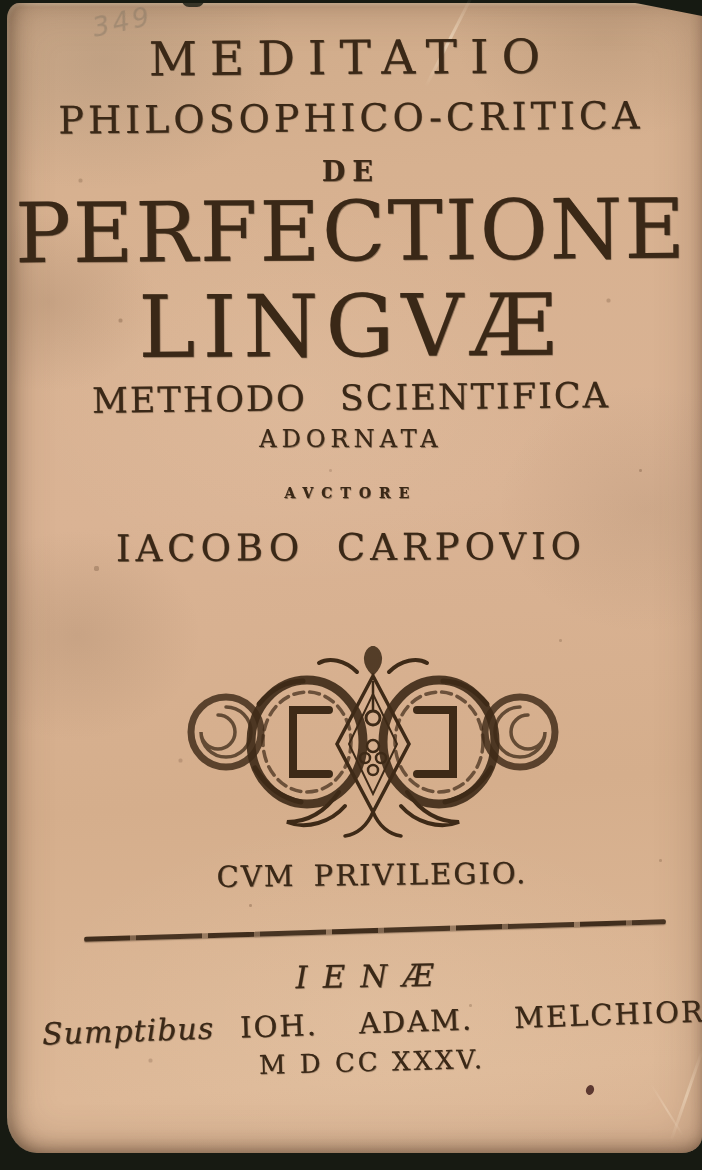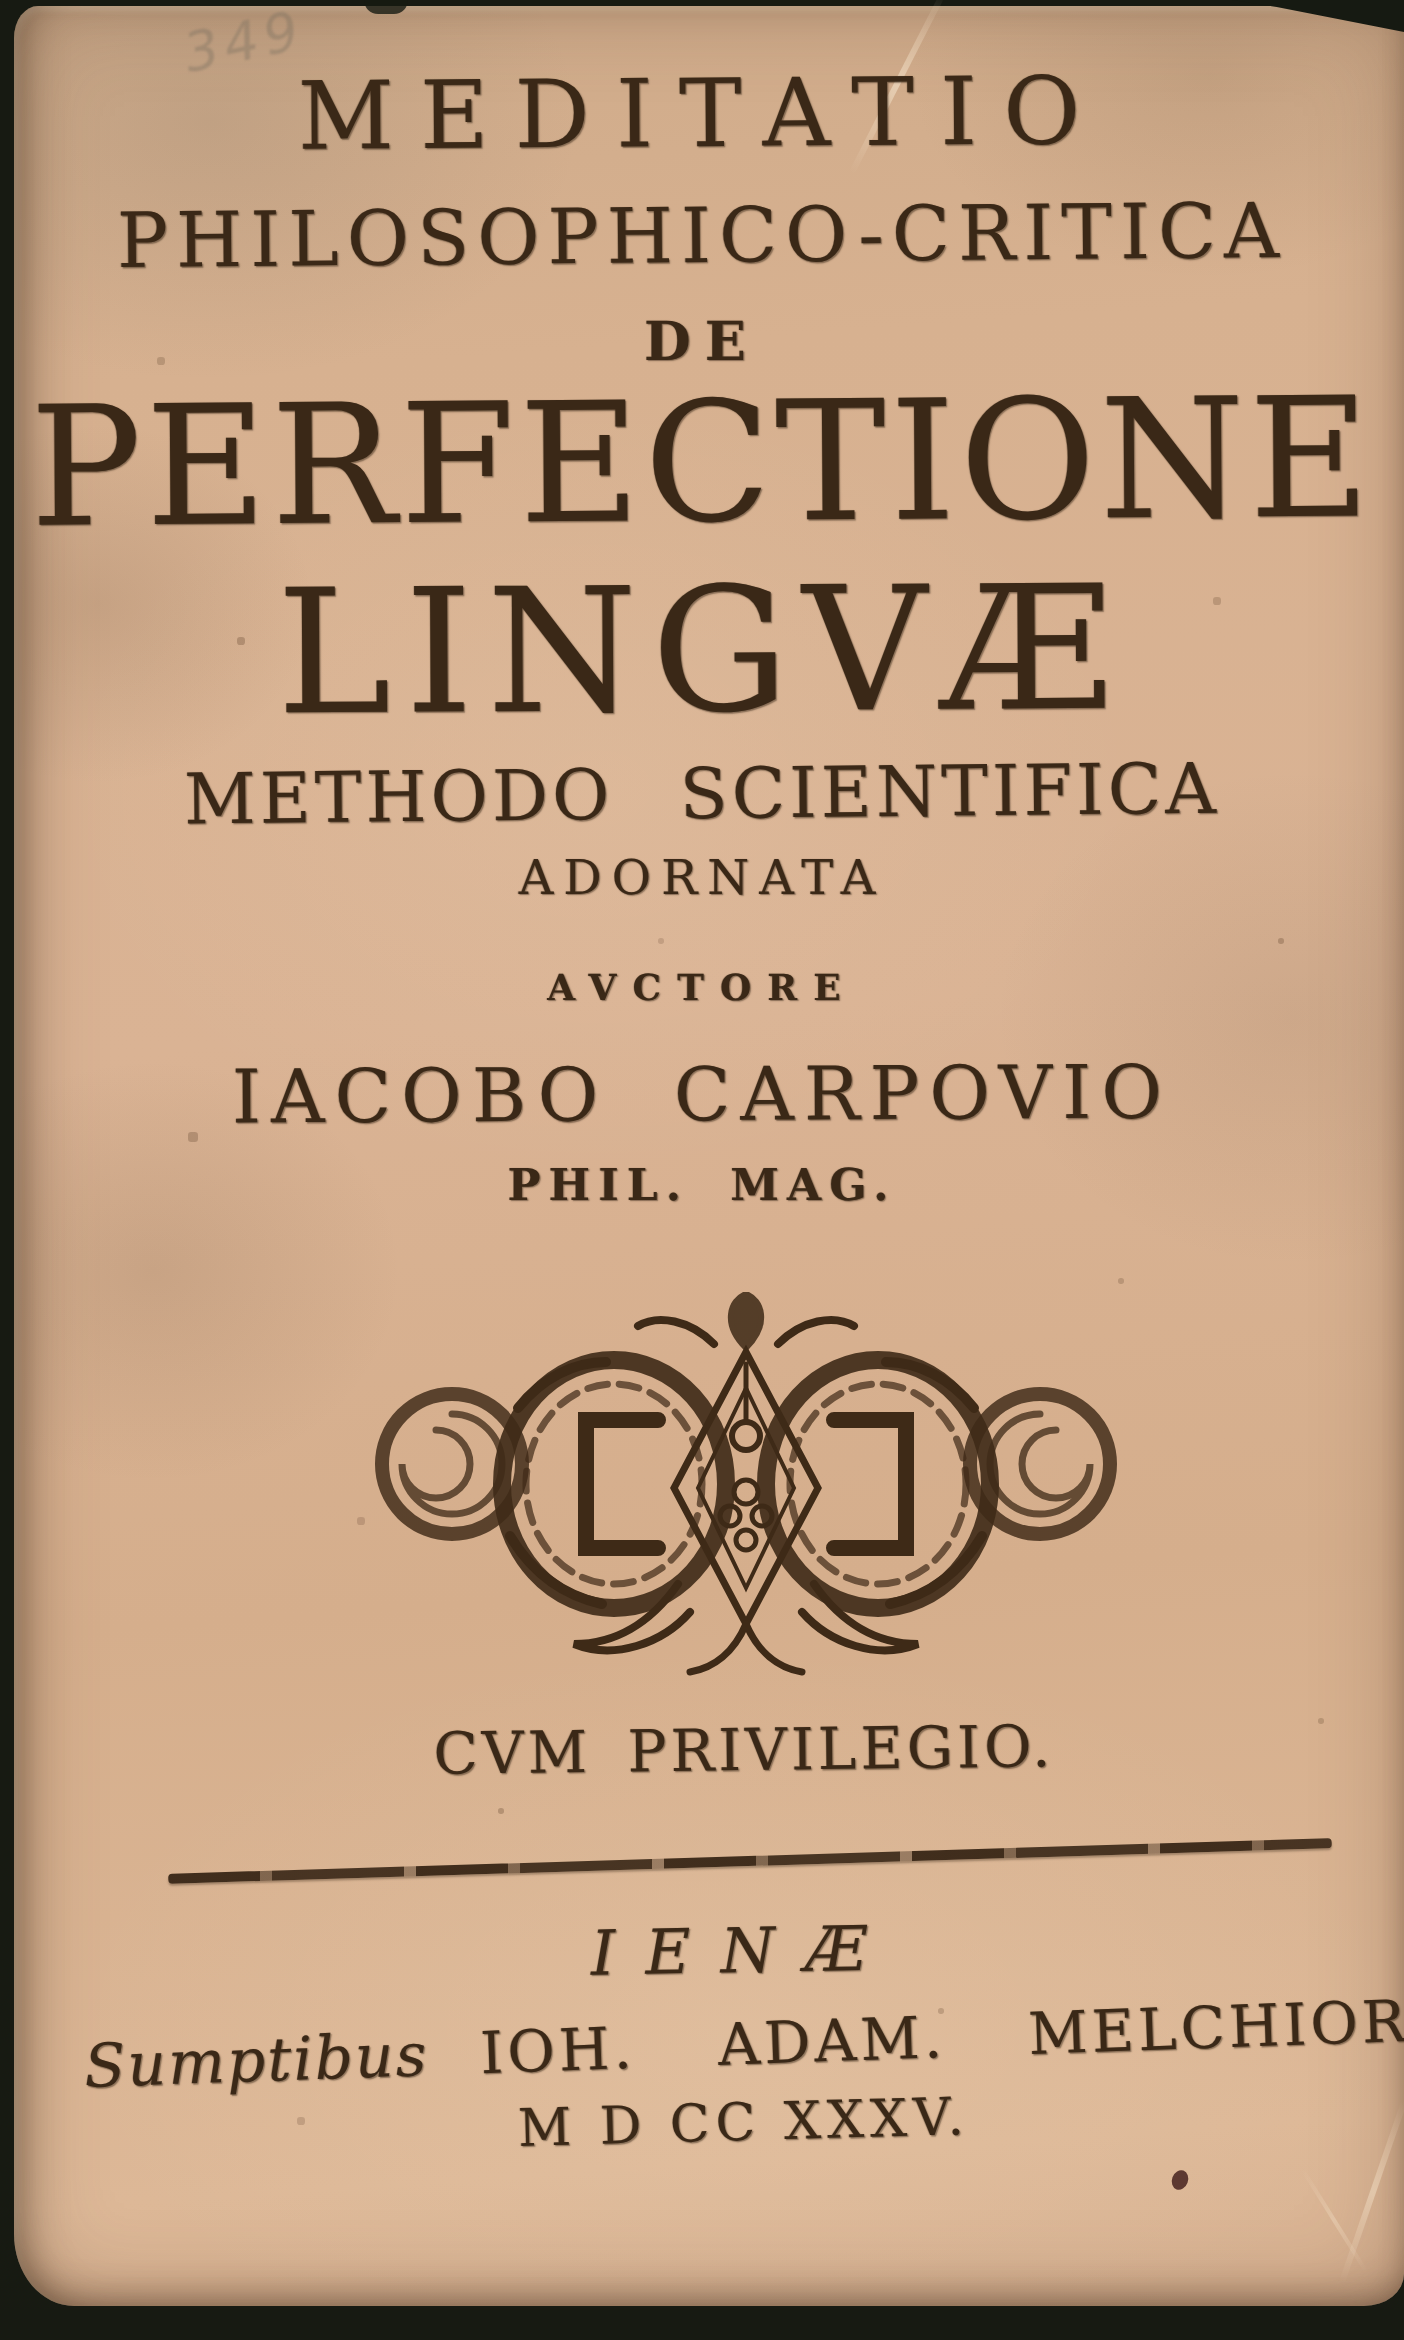--- a/index.html
+++ b/index.html
@@ -54,21 +54,21 @@
     text-shadow:0.6px 0.7px 0.7px rgba(52,36,20,.5), -0.3px 0 0.4px rgba(52,36,20,.35);
   }
   .lower{left:42px;}
   #t-series1 {top:34px;font-size:47px;letter-spacing:13px;transform:rotate(-.4deg);}
   #t-series2 {top:99px;font-size:38px;letter-spacing:4px;transform:rotate(-.5deg);}
   #t-de      {top:158px;font-size:27px;letter-spacing:7px;font-weight:bold;}
   #t-main1   {top:190px;font-size:83px;letter-spacing:2px;transform:rotate(-.4deg);}
   #t-main2   {top:283px;font-size:86px;letter-spacing:7px;transform:rotate(-.3deg);}
   #t-method1 {top:381px;font-size:35px;letter-spacing:2px;word-spacing:20px;transform:rotate(-.6deg);}
   #t-method2 {top:427px;font-size:24px;letter-spacing:5px;}
-  #t-auctore {top:486px;font-size:18px;letter-spacing:8px;font-weight:bold;}
+  #t-auctore {top:486px;font-size:14px;letter-spacing:8px;font-weight:bold;}
   #t-author  {top:529px;font-size:37px;letter-spacing:5px;word-spacing:16px;transform:rotate(-.3deg);}
   #t-degree  {top:582px;font-size:22px;letter-spacing:4px;word-spacing:9px;font-weight:bold;}
   #t-privilege{top:861px;font-size:29px;letter-spacing:2px;word-spacing:7px;transform:rotate(-.7deg);}
   #t-place   {top:961px;font-size:31px;font-style:italic;letter-spacing:15px;transform:rotate(-1deg);}
   #t-imprint {top:1008px;font-size:29px;transform:rotate(-2deg);}
   #t-imprint .funder{font-style:italic;font-size:30px;margin-right:26px;letter-spacing:1px;}
   #t-imprint .pub{letter-spacing:2px;word-spacing:30px;}
   #t-year    {top:1049px;font-size:26px;letter-spacing:3px;transform:rotate(-1.5deg);}
   
   #rule{
@@ -106,21 +106,20 @@
 
   <div id="t-series1" class="line">MEDITATIO</div>
   <div id="t-series2" class="line">PHILOSOPHICO-CRITICA</div>
   <div id="t-de" class="line">DE</div>
   <div id="t-main1" class="line">PERFECTIONE</div>
   <div id="t-main2" class="line">LINGVÆ</div>
   <div id="t-method1" class="line">METHODO SCIENTIFICA</div>
   <div id="t-method2" class="line">ADORNATA</div>
   <div id="t-auctore" class="line">AVCTORE</div>
   <div id="t-author" class="line">IACOBO CARPOVIO</div>
-  <div id="t-degree" class="line">PHIL. MAG.</div>
 
   <svg id="ornament" viewBox="0 0 388 194" aria-hidden="true">
     <g stroke="#3e2a17" fill="none" stroke-linecap="round">
       <circle cx="47" cy="86" r="35" stroke-width="7" opacity=".82"></circle>
       <path d="M47 61 a25 25 0 1 1 -25 25 a17 17 0 1 0 17 -17" stroke-width="3.5" opacity=".75"></path>
       <circle cx="341" cy="86" r="35" stroke-width="7" opacity=".82"></circle>
       <path d="M341 61 a25 25 0 1 0 25 25 a17 17 0 1 1 -17 -17" stroke-width="3.5" opacity=".75"></path>
       <ellipse cx="128" cy="96" rx="56" ry="62" stroke-width="9" opacity=".9"></ellipse>
       <ellipse cx="128" cy="96" rx="44" ry="50" stroke-width="3.5" stroke-dasharray="10 6" opacity=".7"></ellipse>
       <ellipse cx="260" cy="96" rx="56" ry="62" stroke-width="9" opacity=".9"></ellipse>

